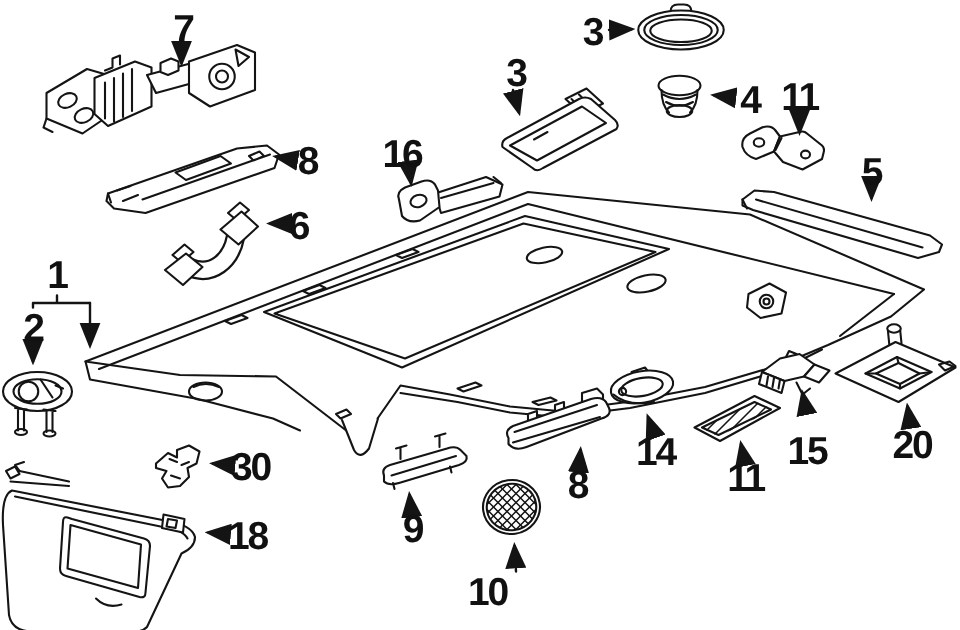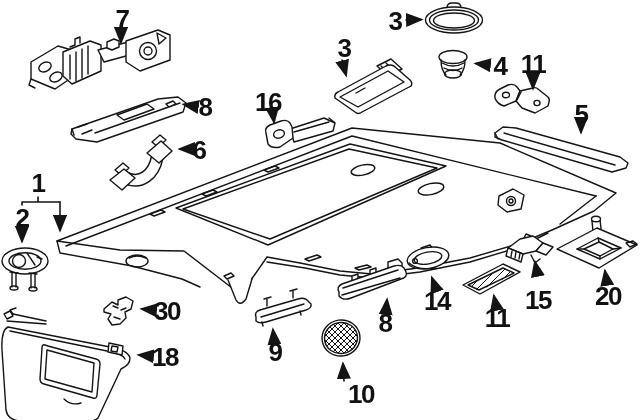--- a/index.html
+++ b/index.html
@@ -243,21 +243,21 @@
 
 <div class="callout" style="left:38px;top:183px">1</div>
 <div class="callout" style="left:22px;top:218px">2</div>
 <div class="callout" style="left:395px;top:21px">3</div>
 <div class="callout" style="left:500px;top:66px">4</div>
 <div class="callout" style="left:581px;top:114px">5</div>
 <div class="callout" style="left:199px;top:150px">6</div>
 <div class="callout" style="left:122px;top:19px">7</div>
 <div class="callout" style="left:205px;top:107px">8</div>
 <div class="callout" style="left:275px;top:352px">9</div>
-<div class="callout" style="left:361px;top:394px">10</div>
+<div class="callout" style="left:325px;top:394px">10</div>
 <div class="callout" style="left:497px;top:318px">11</div>
 <div class="callout" style="left:344px;top:48px">3</div>
 <div class="callout" style="left:385px;top:323px">8</div>
 <div class="callout" style="left:437px;top:301px">14</div>
 <div class="callout" style="left:538px;top:300px">15</div>
 <div class="callout" style="left:268px;top:102px">16</div>
 <div class="callout" style="left:533px;top:64px">11</div>
 <div class="callout" style="left:608px;top:296px">20</div>
 <div class="callout" style="left:165px;top:357px">18</div>
 <div class="callout" style="left:167px;top:311px">30</div>

